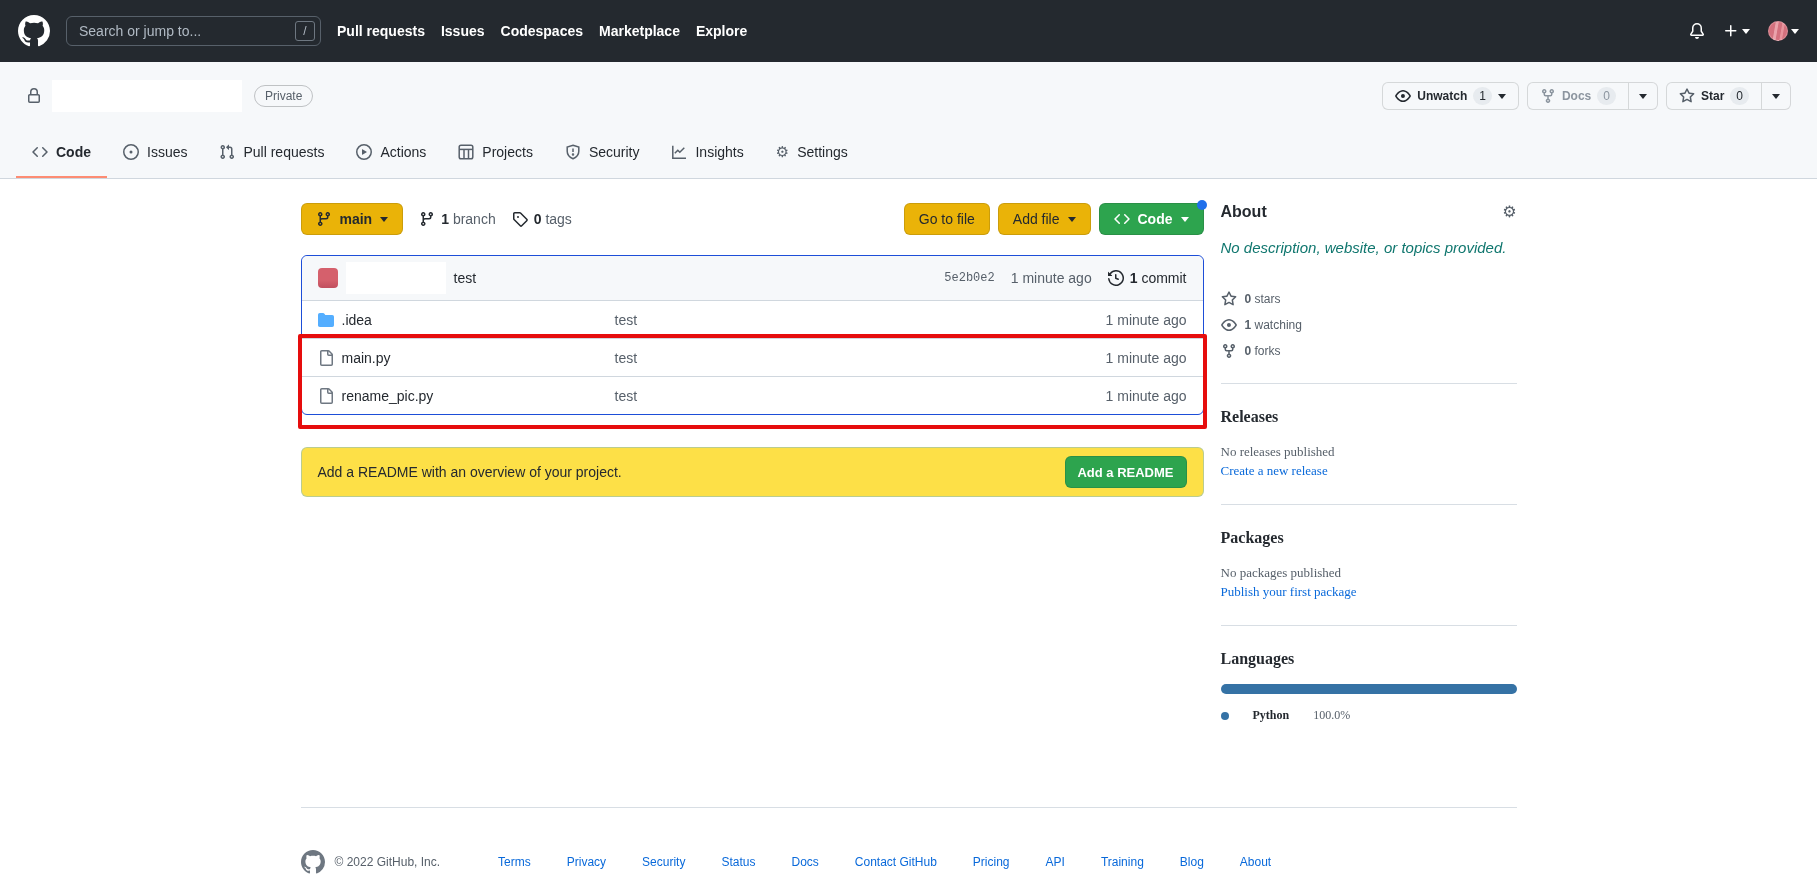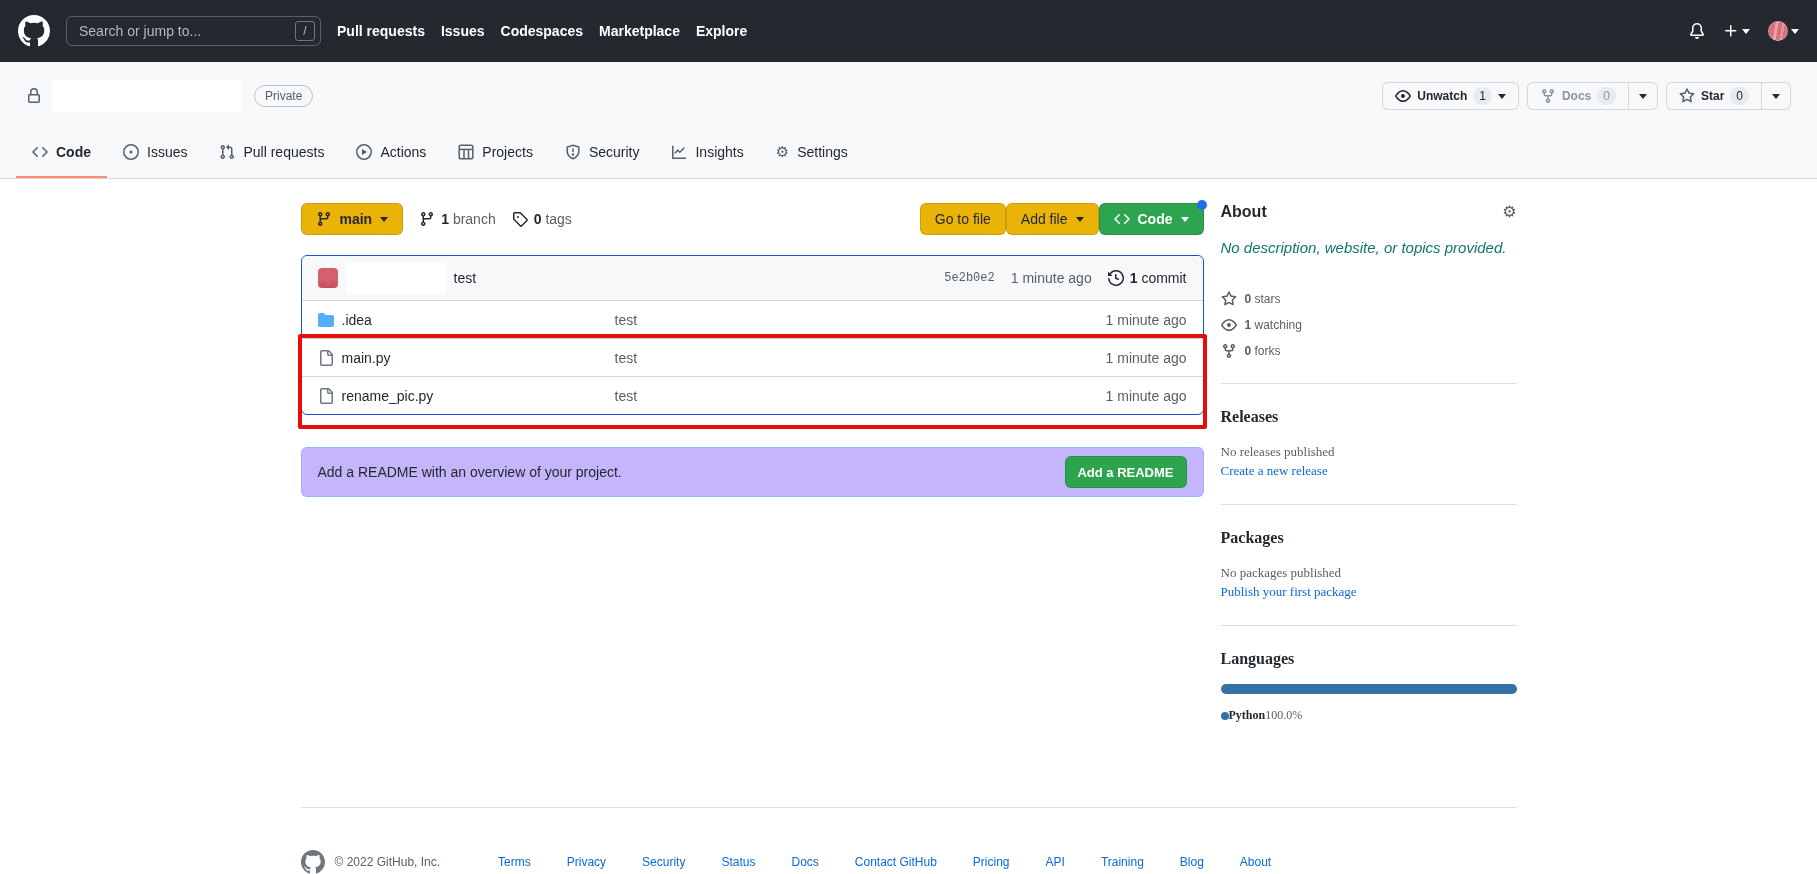--- a/index.html
+++ b/index.html
@@ -49,21 +49,21 @@
   .main-row { display:flex; gap:17px; padding-top:24px; align-items:flex-start; }
   .main-col { flex:1; position:relative; min-height:566px; }
   .side-col { width:296px; flex:none; }
 
   
   .toolbar { display:flex; align-items:center; height:32px; margin-bottom:20px; }
   .btn { display:inline-flex; align-items:center; gap:8px; height:32px; padding:0 14px; font-size:14px; font-weight:500; color:#24292f; background:#eab308; border:1px solid rgba(27,31,36,.15); border-radius:6px; cursor:pointer; }
   .branch-btn { margin-right:16px; }
   .ref-stat { display:flex; align-items:center; gap:6px; color:#57606a; margin-right:16px; cursor:pointer; }
   .ref-stat strong { color:#24292f; font-weight:600; }
-  .toolbar-right { margin-left:auto; display:flex; gap:0; }
+  .toolbar-right { margin-left:auto; display:flex; gap:8px; }
   .btn-green { position:relative; background:#2da44e; border-color:rgba(27,31,36,.15); color:#fff; font-weight:600; }
   .btn-green .dot { position:absolute; top:-4px; right:-4px; width:10px; height:10px; border-radius:50%; background:#1f6feb; }
 
   
   .file-table { border:1px solid #1d4ed8; border-radius:6px; }
   .commit-head { display:flex; align-items:center; gap:8px; background:#f6f8fa; padding:0 16px; height:44px; border-radius:6px 6px 0 0; color:#24292f; }
   .commit-avatar { width:20px; height:20px; border-radius:4px; background:linear-gradient(180deg,#d5606c 60%,#c14f5e); cursor:pointer; }
   .redacted-author { width:100px; height:32px; background:#fff; }
   .commit-msg { font-size:14px; cursor:pointer; }
   .commit-meta { margin-left:auto; display:flex; align-items:center; gap:16px; }
@@ -90,21 +90,21 @@
   .side-section { padding-bottom:24px; }
   .side-section + .side-section { border-top:1px solid #d8dee4; padding-top:24px;font-family:Liberation Serif, serif; }
   .side-h { font-size:16px; font-weight:600; margin-bottom:16px; display:flex; align-items:center; }
   .side-h .gear { margin-left:auto; color:#57606a; cursor:pointer; font-size:16px; }
   .about-desc { font-style:italic; color:#0f766e; font-size:15px; line-height:22px; margin-bottom:32px; }
   .stat-row { display:flex; align-items:center; gap:8px; color:#57606a; font-size:12px; margin-top:10px; cursor:pointer; }
   .stat-row strong { font-weight:600; }
   .side-empty { color:#57606a; font-size:13px; line-height:19px; }
   .side-link { color:#0969da; font-size:13px; line-height:19px; cursor:pointer; display:inline-block; }
   .lang-bar { height:10px; border-radius:5px; background:#3572a5; margin-bottom:14px; cursor:pointer; }
-  .lang-item { display:flex; align-items:center; gap:0; font-size:12px; cursor:pointer; }
+  .lang-item { display:flex; align-items:center; gap:24px; font-size:12px; cursor:pointer; }
   .lang-dot { width:8px; height:8px; border-radius:50%; background:#3572a5; }
   .lang-item .pct { color:#57606a; }
 
   
   .main-divider { border:none; border-top:1px solid #d8dee4; margin-top:38px; }
   .footer { display:flex; align-items:center; padding-top:42px; font-size:12px; color:#57606a; }
   .footer .brand { display:flex; align-items:center; gap:10px; color:#57606a; }
   .footer-links { display:flex; gap:36px; margin-left:58px; }
   .footer-links a { color:#0969da; }
 </style>
@@ -329,21 +329,21 @@
               <path d="M2 1.75C2 .784 2.784 0 3.75 0h6.586c.464 0 .909.184 1.237.513l2.914 2.914c.329.328.513.773.513 1.237v9.586A1.75 1.75 0 0 1 13.25 16h-9.5A1.75 1.75 0 0 1 2 14.25Zm1.75-.25a.25.25 0 0 0-.25.25v12.5c0 .138.112.25.25.25h9.5a.25.25 0 0 0 .25-.25V6h-2.75A1.75 1.75 0 0 1 9 4.25V1.5Zm6.75.062V4.25c0 .138.112.25.25.25h2.688l-.011-.013-2.914-2.914-.013-.011Z"></path>
             </svg>
           <a class="fname">rename_pic.py</a>
           <a class="fmsg">test</a>
           <a class="ftime">1 minute ago</a>
         </div>
       </div>
 
       <div class="highlight-box" style="border-color: rgb(230, 13, 13);"></div>
 
-      <div class="readme-banner" style="background: #c4b5fd; align-items: center;">
+      <div class="readme-banner" style="background: #fde047; align-items: center;">
         <span class="txt">Add a README with an overview of your project.</span>
         <button class="btn-green" style="background: rgb(45, 164, 78); padding-left: 11px;">Add a README</button>
       </div>
     </div>
 
     <aside class="side-col">
       <section class="side-section">
         <h2 class="side-h">
           <span>About</span>
           <span class="gear uicon">⚙</span>

